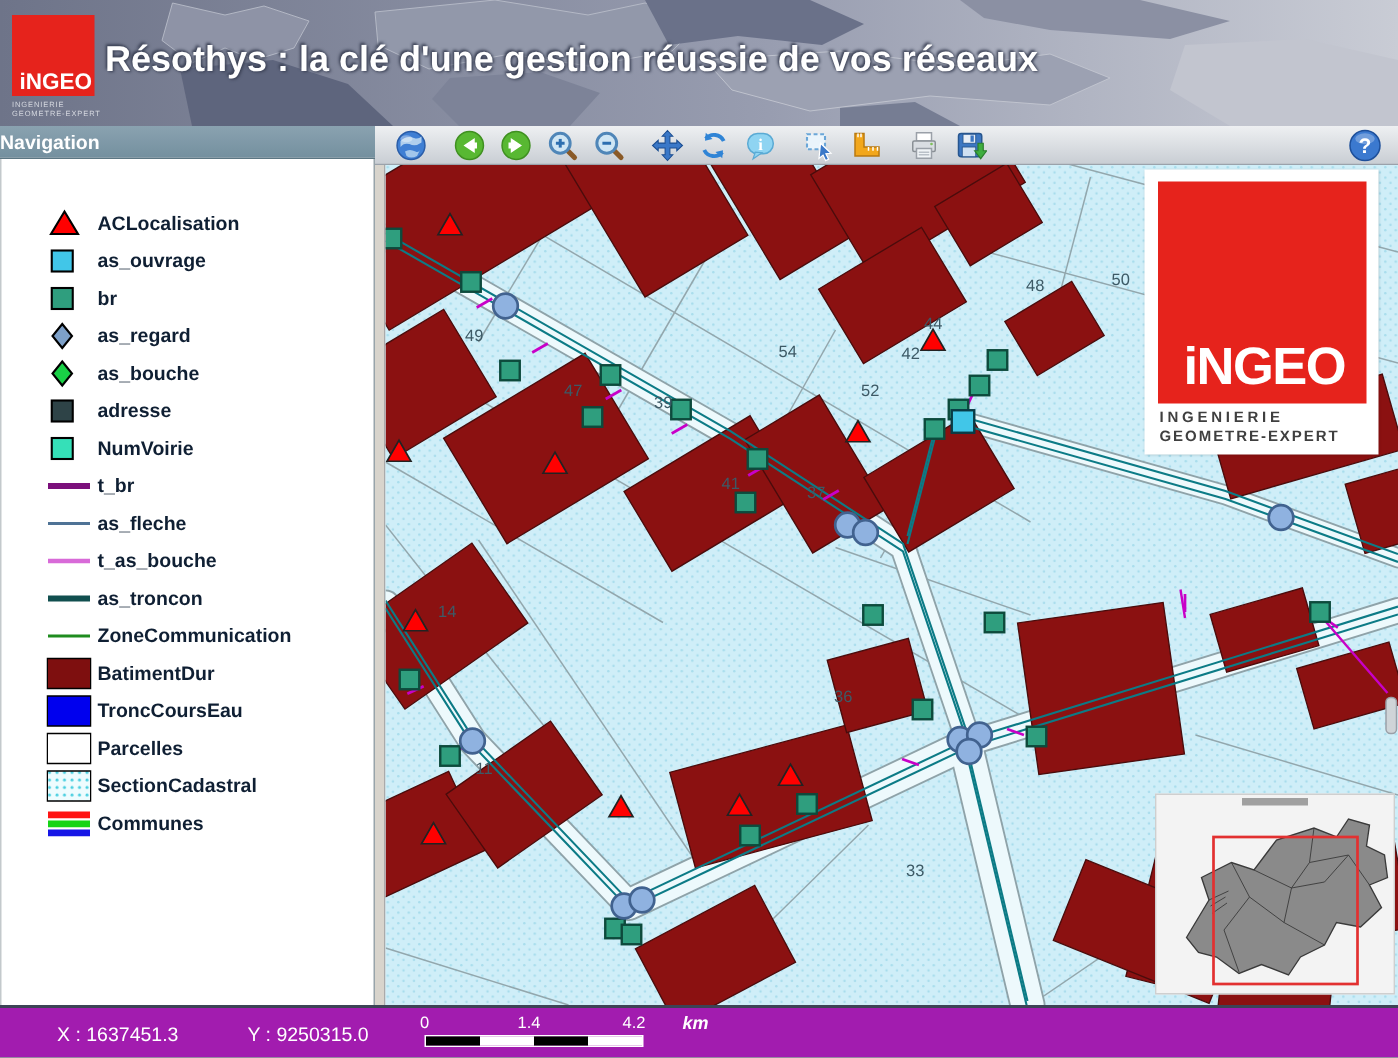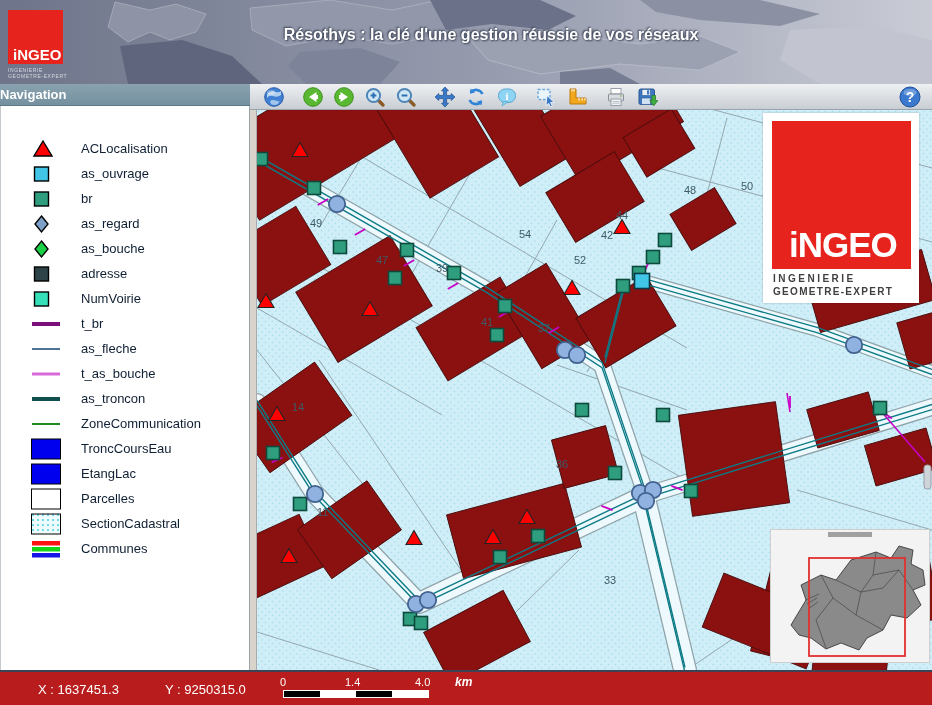--- a/index.html
+++ b/index.html
@@ -3,41 +3,41 @@
 <meta charset="utf-8">
 <style>
   html,body{margin:0;padding:0;background:#555;}
   *{box-sizing:border-box;}
   #app{position:relative;width:932px;height:705px;overflow:hidden;
        font-family:"Liberation Sans",sans-serif;background:#fff;}
 
   
   #header{position:absolute;left:0;top:0;width:932px;height:84px;overflow:hidden;}
   #header .worldbg{position:absolute;inset:0;}
-  #page-title{position:absolute;left:70px;right:20px;top:26px;text-align:center;
-    color:#fff;font-size:16px;font-weight:bold;
+  #page-title{position:absolute;left:70px;right:20px;top:26px;text-align:left;
+    color:#fff;font-size:24px;font-weight:bold;
     text-shadow:1px 1px 2px #3a4054, -1px -1px 2px #3a4054;}
   .logo-red{background:#e6231c;position:absolute;}
   #hdr-logo{position:absolute;left:8px;top:8px;width:60px;height:70px;}
   #hdr-logo .logo-red{left:0;top:2px;width:55px;height:54px;}
   #hdr-logo .logo-word{position:absolute;left:5px;top:38px;color:#fff;font-weight:bold;
      font-size:15px;letter-spacing:0px;}
   #hdr-logo .logo-sub{position:absolute;left:0;top:59px;color:#d6d9e0;font-size:5px;
      letter-spacing:.6px;line-height:6px;white-space:nowrap;}
 
   
   #navbar{position:absolute;left:0;top:84px;width:250px;height:22px;
     background:linear-gradient(#8aa2b0,#74909f);border-bottom:1px solid #5c7683;
     color:#fff;font-size:13px;font-weight:bold;text-align:left;line-height:22px;}
   #sidebar{position:absolute;left:0;top:106px;width:250px;height:564px;background:#fff;
     border-right:1px solid #98a4aa;border-left:1px solid #c3c9cc;overflow:hidden;}
   #legend{padding-top:30px;}
   .leg-row{height:25px;display:flex;align-items:center;padding-left:30px;cursor:pointer;}
   .leg-sym{width:30px;height:22px;display:flex;align-items:center;flex:none;}
-  .leg-lbl{margin-left:20px;font-size:13px;color:#0f1f33;font-weight:400;white-space:nowrap;}
+  .leg-lbl{margin-left:4px;font-size:13px;color:#0f1f33;font-weight:700;white-space:nowrap;}
 
   
   #toolbar{position:absolute;left:250px;top:84px;width:682px;height:26px;
     background:linear-gradient(#eef0f2,#c9ced4);border-bottom:1px solid #9aa2ab;
     display:flex;align-items:center;padding-left:12px;}
   .tbtn{width:24px;height:24px;margin-right:7px;display:flex;align-items:center;
     justify-content:center;cursor:pointer;flex:none;}
   .tbtn.gap{margin-left:8px;}
   #help-btn{margin-left:auto;margin-right:10px;}
 
@@ -54,21 +54,21 @@
   #map-logo-card .logo-sub1{position:absolute;left:10px;top:160px;color:#3f3f3f;
      font-size:10px;font-weight:bold;letter-spacing:2.5px;}
   #map-logo-card .logo-sub2{position:absolute;left:10px;top:173px;color:#3f3f3f;
      font-size:10px;font-weight:bold;letter-spacing:1.3px;}
 
   #overview-card{position:absolute;left:513px;top:419px;width:160px;height:134px;
     background:#f3f3f3;border:1px solid #cfcfcf;}
 
   
   #statusbar{position:absolute;left:0;top:670px;width:932px;height:35px;
-    background:#b91c1c;border-top:2px solid #3c4356;color:#fff;font-size:13px;}
+    background:#a21caf;border-top:2px solid #3c4356;color:#fff;font-size:13px;}
   #coord-x{position:absolute;left:38px;top:10px;}
   #coord-y{position:absolute;left:165px;top:10px;}
   #scalebar{position:absolute;left:283px;top:2px;width:220px;height:30px;}
   .sc-tick{position:absolute;top:2px;font-size:11px;color:#fff;}
   #sc-bar{position:absolute;left:0;top:16px;width:146px;height:8px;border:1px solid #fff;
     display:flex;}
   #sc-bar div{flex:1;}
   .seg-b{background:#000;} .seg-w{background:#fff;}
   #sc-unit{position:absolute;left:172px;top:1px;font-size:12px;font-weight:bold;font-style:italic;}
 </style>
@@ -203,32 +203,32 @@
           <span class="leg-sym">
             <svg width="30" height="22" viewBox="0 0 30 22">
               <line x1="1" y1="11" x2="29" y2="11" stroke="#1f8c1f" stroke-width="2"></line>
             </svg>
           </span>
           <span class="leg-lbl">ZoneCommunication</span>
         </div>
         <div class="leg-row">
           <span class="leg-sym">
             <svg width="30" height="22" viewBox="0 0 30 22">
+              <rect x="0.5" y="1" width="29" height="20" fill="#7e0f0f" stroke="#000000"></rect>
+            </svg>
+          </span>
+          <span class="leg-lbl">BatimentDur</span>
+        </div>
+        <div class="leg-row">
+          <span class="leg-sym">
+            <svg width="30" height="22" viewBox="0 0 30 22">
               <rect x="0.5" y="1" width="29" height="20" fill="#0000ee" stroke="#000000"></rect>
             </svg>
           </span>
           <span class="leg-lbl">TroncCoursEau</span>
-        </div>
-        <div class="leg-row">
-          <span class="leg-sym">
-            <svg width="30" height="22" viewBox="0 0 30 22">
-              <rect x="0.5" y="1" width="29" height="20" fill="#0000ee" stroke="#000000"></rect>
-            </svg>
-          </span>
-          <span class="leg-lbl">EtangLac</span>
         </div>
         <div class="leg-row">
           <span class="leg-sym">
             <svg width="30" height="22" viewBox="0 0 30 22">
               <rect x="0.5" y="1" width="29" height="20" fill="#ffffff" stroke="#000000"></rect>
             </svg>
           </span>
           <span class="leg-lbl">Parcelles</span>
         </div>
         <div class="leg-row">
@@ -583,21 +583,21 @@
       </svg>
     </div>
   </div>
 
   <div id="statusbar">
     <span id="coord-x">X : 1637451.3</span>
     <span id="coord-y">Y : 9250315.0</span>
     <div id="scalebar">
       <span class="sc-tick" style="left:-3px">0</span>
       <span class="sc-tick" style="left:62px">1.4</span>
-      <span class="sc-tick" style="left:132px">4.0</span>
+      <span class="sc-tick" style="left:132px">4.2</span>
       <span id="sc-unit">km</span>
       <div id="sc-bar">
         <div class="seg-b"></div>
           <div class="seg-w"></div>
           <div class="seg-b"></div>
           <div class="seg-w"></div>
       </div>
     </div>
   </div>
 </div>

